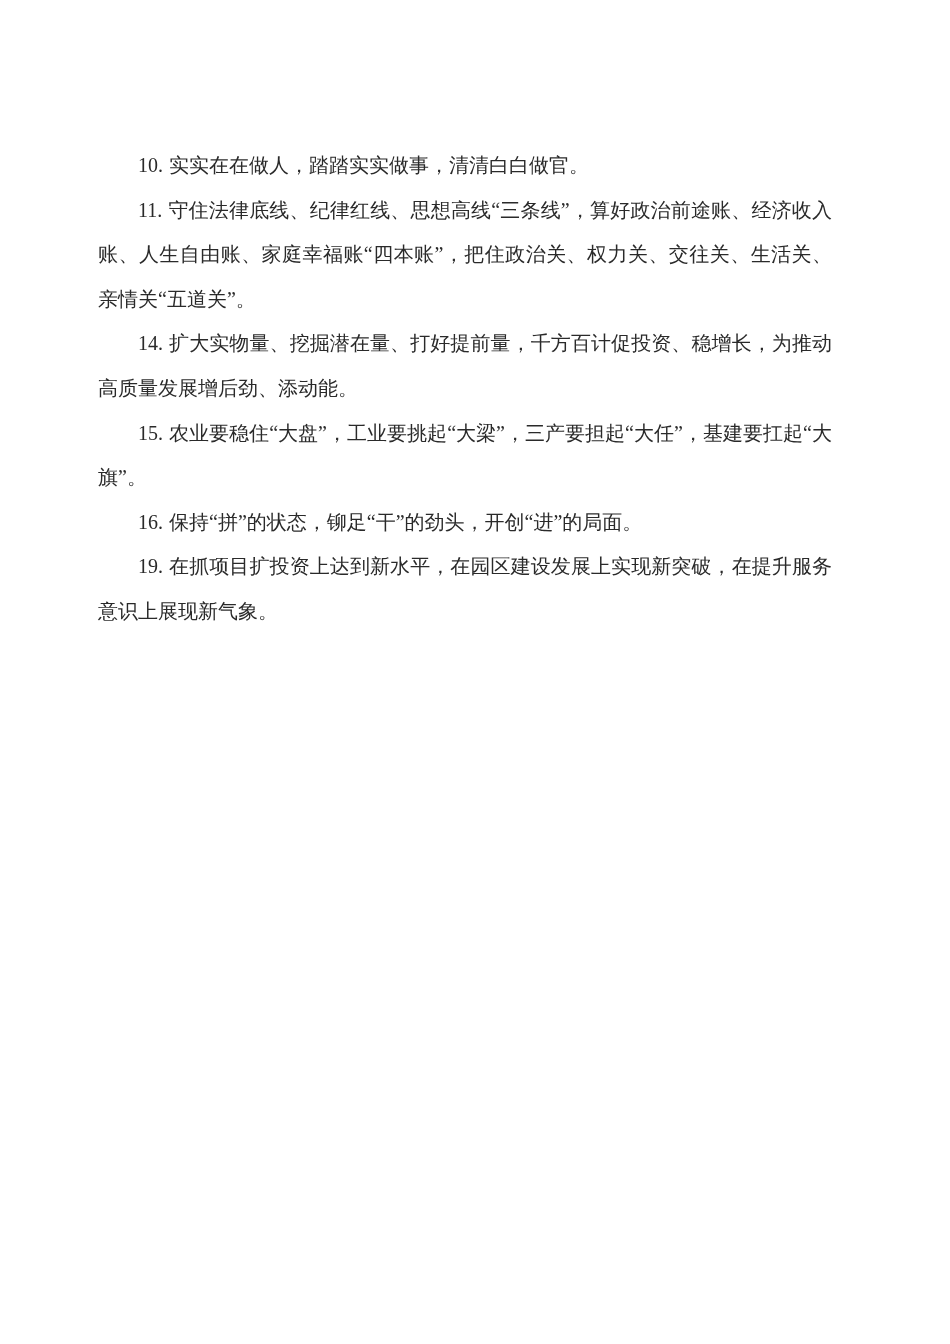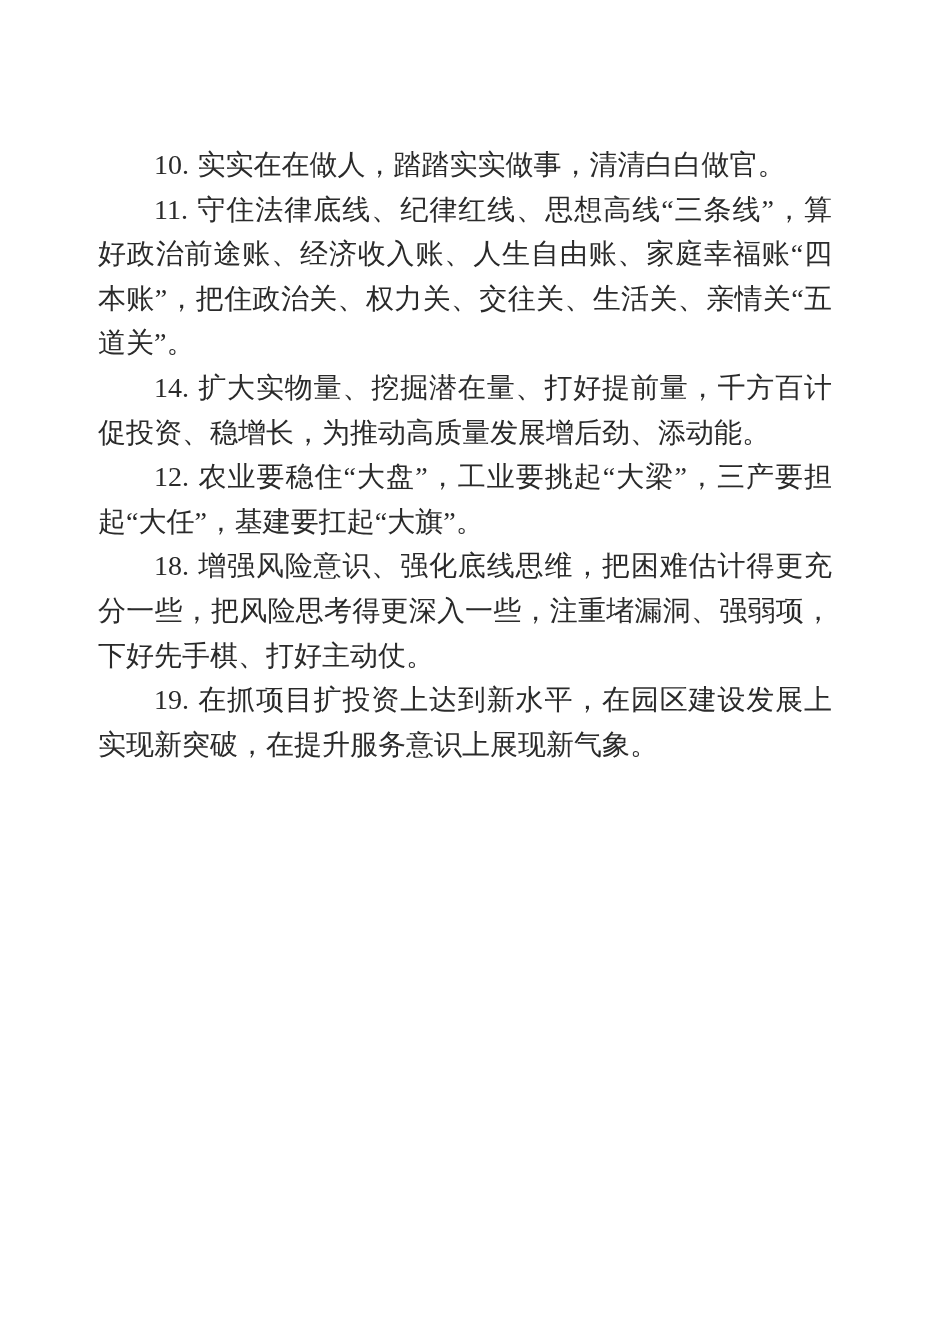--- a/index.html
+++ b/index.html
@@ -13,21 +13,21 @@
     height: 1344px;
     background: #ffffff;
     overflow: hidden;
   }
   .textblock {
     position: absolute;
     left: 98px;
     top: 143px;
     width: 734px;
     font-family: "Liberation Serif", "DejaVu Serif", serif;
-    font-size: 28px;
+    font-size: 20px;
     line-height: 44.6px;
     color: #2a2a2a;
     text-align: justify;
   }
   .para {
     margin: 0;
     padding: 0;
     text-indent: 2em;
   }
   .num {
@@ -35,17 +35,17 @@
   }
 </style>
 </head>
 <body>
 
 <div class="page">
   <div class="textblock">
     <p class="para"><span class="num">10.</span><span class="txt">实实在在做人，踏踏实实做事，清清白白做官。</span></p>
     <p class="para"><span class="num">11.</span><span class="txt">守住法律底线、纪律红线、思想高线“三条线”，算好政治前途账、经济收入账、人生自由账、家庭幸福账“四本账”，把住政治关、权力关、交往关、生活关、亲情关“五道关”。</span></p>
     <p class="para"><span class="num">14.</span><span class="txt">扩大实物量、挖掘潜在量、打好提前量，千方百计促投资、稳增长，为推动高质量发展增后劲、添动能。</span></p>
-    <p class="para"><span class="num">12.</span><span class="txt">农业要稳住“大盘”，工业要挑起“大梁”，三产要担起“大任”，基建要扛起“大旗”。</span></p>
-    <p class="para"><span class="num">18.</span><span class="txt">增强风险意识、强化底线思维，把困难估计得更充分一些，把风险思考得更深入一些，注重堵漏洞、强弱项，下好先手棋、打好主动仗。</span></p>
+    <p class="para"><span class="num">15.</span><span class="txt">农业要稳住“大盘”，工业要挑起“大梁”，三产要担起“大任”，基建要扛起“大旗”。</span></p>
+    <p class="para"><span class="num">16.</span><span class="txt">保持“拼”的状态，铆足“干”的劲头，开创“进”的局面。</span></p>
     <p class="para"><span class="num">19.</span><span class="txt">在抓项目扩投资上达到新水平，在园区建设发展上实现新突破，在提升服务意识上展现新气象。</span></p>
   </div>
 </div>
 
 </body></html>

